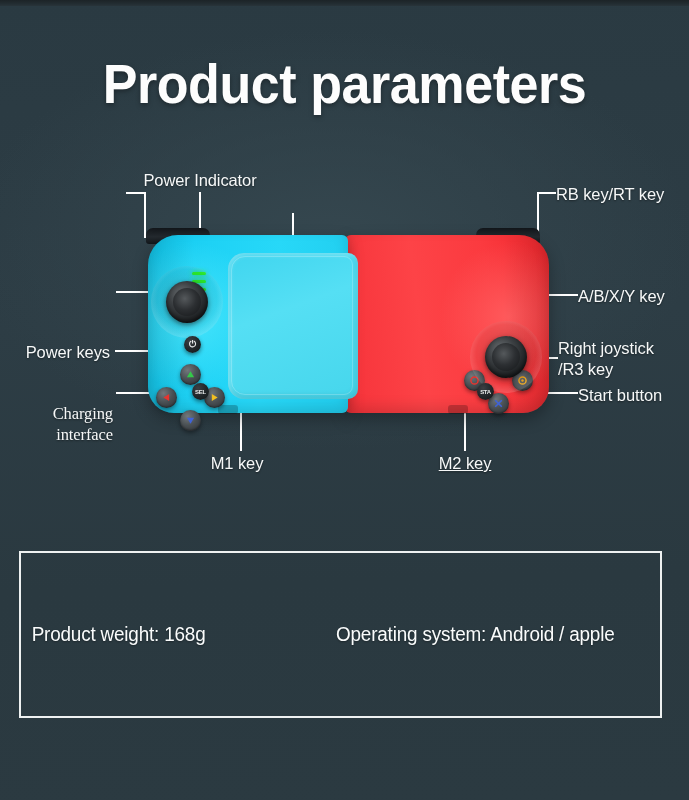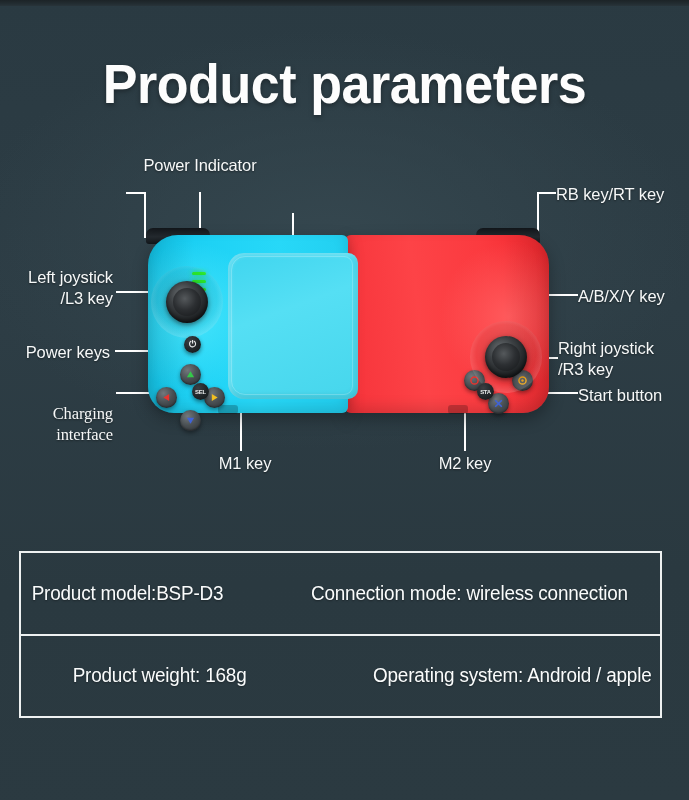--- a/index.html
+++ b/index.html
@@ -167,21 +167,21 @@
   #spec{
     position:absolute; left:19px; top:551px;
     width:643px; height:167px;
     border:2px solid #eef1f1;
     display:flex; flex-direction:column;
   }
   .srow{
     flex:1; display:flex; align-items:center;
     border-bottom:2px solid #eef1f1;
   }
-  .srow:last-child{ border-bottom:none;padding-left:41px; }
+  .srow:last-child{ border-bottom:none; }
   .scell{
     color:#fafcfc;
     font-size:19.5px;
     letter-spacing:-0.2px;
     white-space:nowrap;
     text-shadow:0 1px 2px rgba(0,0,0,.35);
     transform:scaleX(.97);
     transform-origin:left center;
   }
   .scell.a{ padding-left:11px; }
@@ -192,28 +192,26 @@
 </style>
 </head>
 <body>
 
 <div id="page">
 
   <div class="top-band"></div>
 
   <div class="title">Product parameters</div>
 
-  <div class="lbl c" style="left:126px; top:155px; width:148px;">Power Indicator</div>
-  <div class="lbl r" style="left:0px; top:267px; width:113px;">Left joystick
-/L3 key</div>
+  <div class="lbl c" style="left:126px; top:170px; width:148px;">Power Indicator</div>
   <div class="lbl r" style="left:0px; top:342px; width:110px;">Power keys</div>
   <div class="lbl r" style="left:0px; top:404px; width:113px;font-family:Liberation Serif, serif;">Charging
 interface</div>
-  <div class="lbl c" style="left:190px; top:453px; width:110px;">M1 key</div>
-  <div class="lbl c" style="left:410px; top:453px; width:110px;">M2 key</div>
+  <div class="lbl c" style="left:182px; top:453px; width:110px;">M1 key</div>
+  <div class="lbl c" style="left:410px; top:453px; width:110px;text-decoration:underline;">M2 key</div>
 
   <div class="lbl" style="left:556px; top:184px; width:140px;">RB key/RT key</div>
   <div class="lbl" style="left:578px; top:286px; width:120px;">A/B/X/Y key</div>
   <div class="lbl" style="left:558px; top:338px; width:140px;">Right joystick
 /R3 key</div>
   <div class="lbl" style="left:578px; top:385px; width:130px;">Start button</div>
 
   <div class="ln lnh" style="left:126px; top:192px; width:20px;"></div>
   <div class="ln lnv" style="left:144px; top:192px; height:46px;"></div>
 
@@ -334,24 +332,20 @@
     </div>
 
     <div class="minibtn" style="left:477px; top:155px; width:17px; height:17px;">
       <span>STA</span>
     </div>
 
   </div>
 
   <div id="spec">
 
-    <div class="srow r1">
-      <div class="scell a">Product model:BSP-D3</div>
-      <div class="scell b">Connection mode: wireless connection</div>
-    </div>
 
 
     <div class="srow r3">
       <div class="scell a">Product weight: 168g</div>
       <div class="scell b">Operating system: Android / apple</div>
     </div>
 
   </div>
 
 </div>

